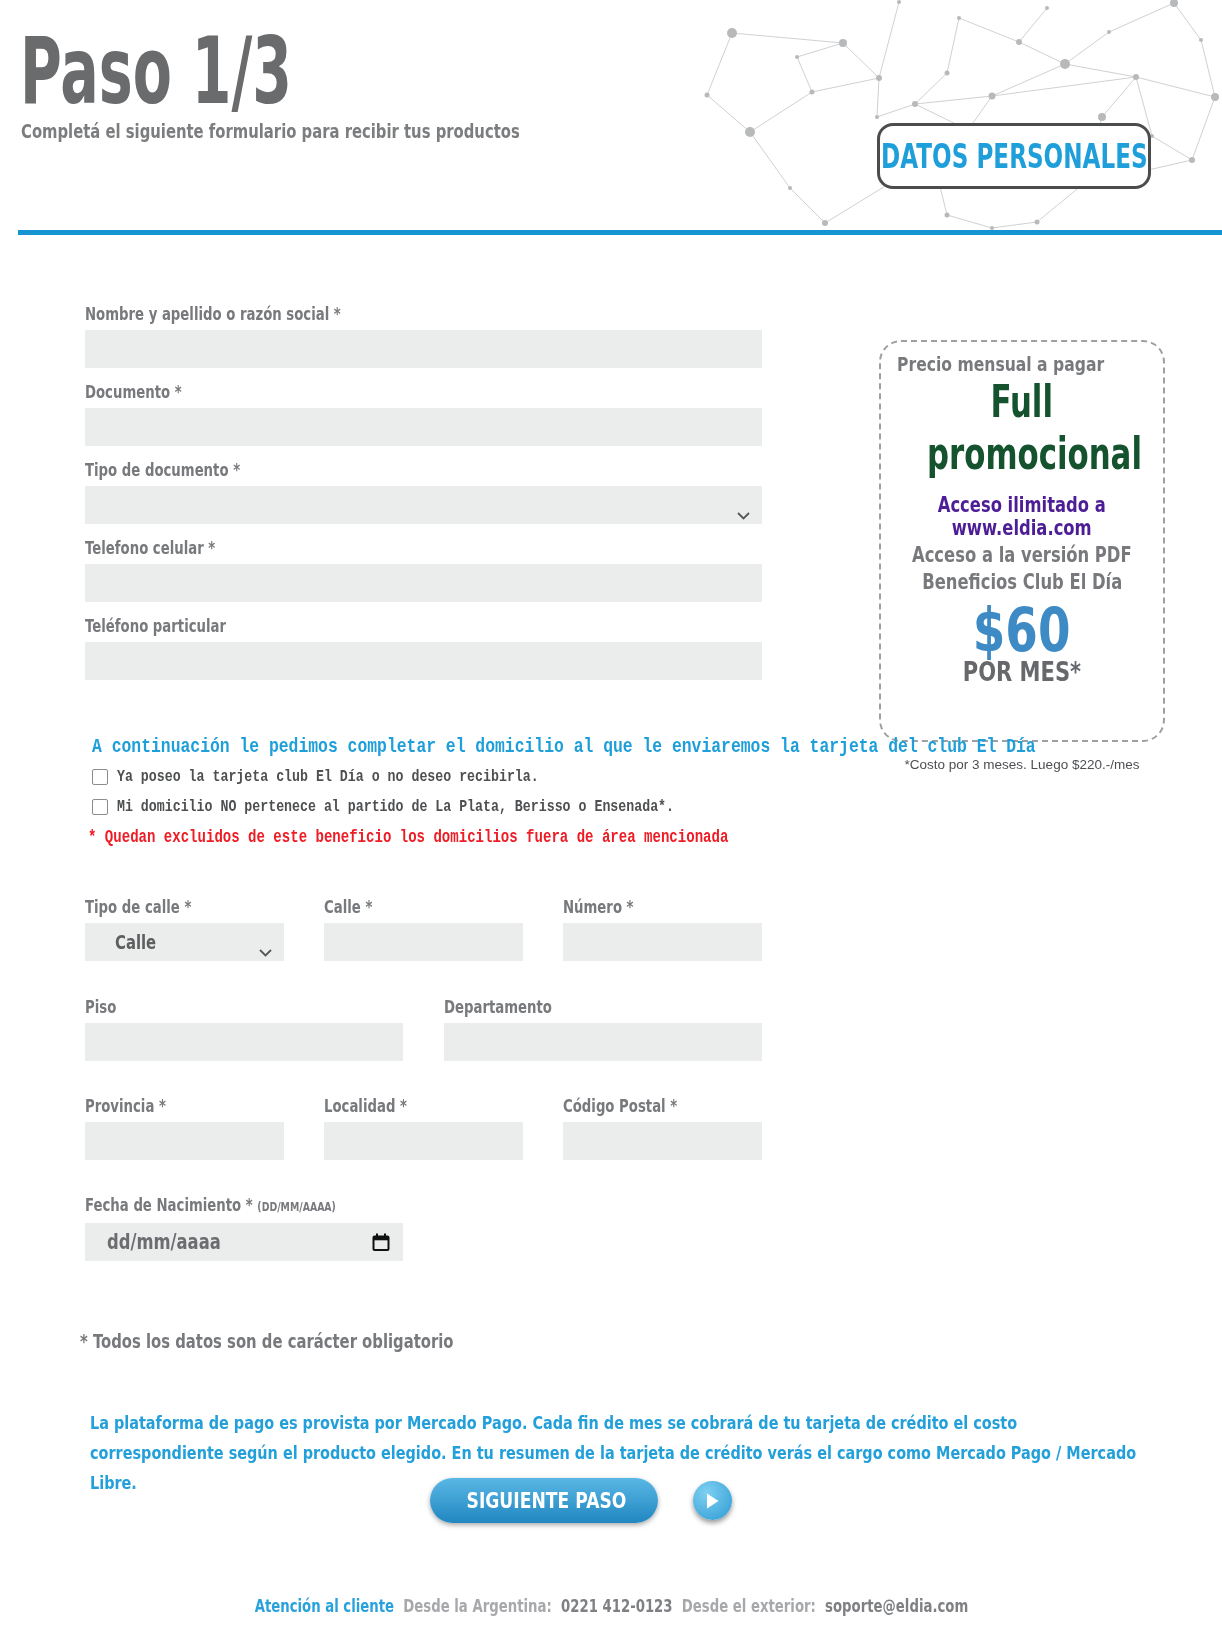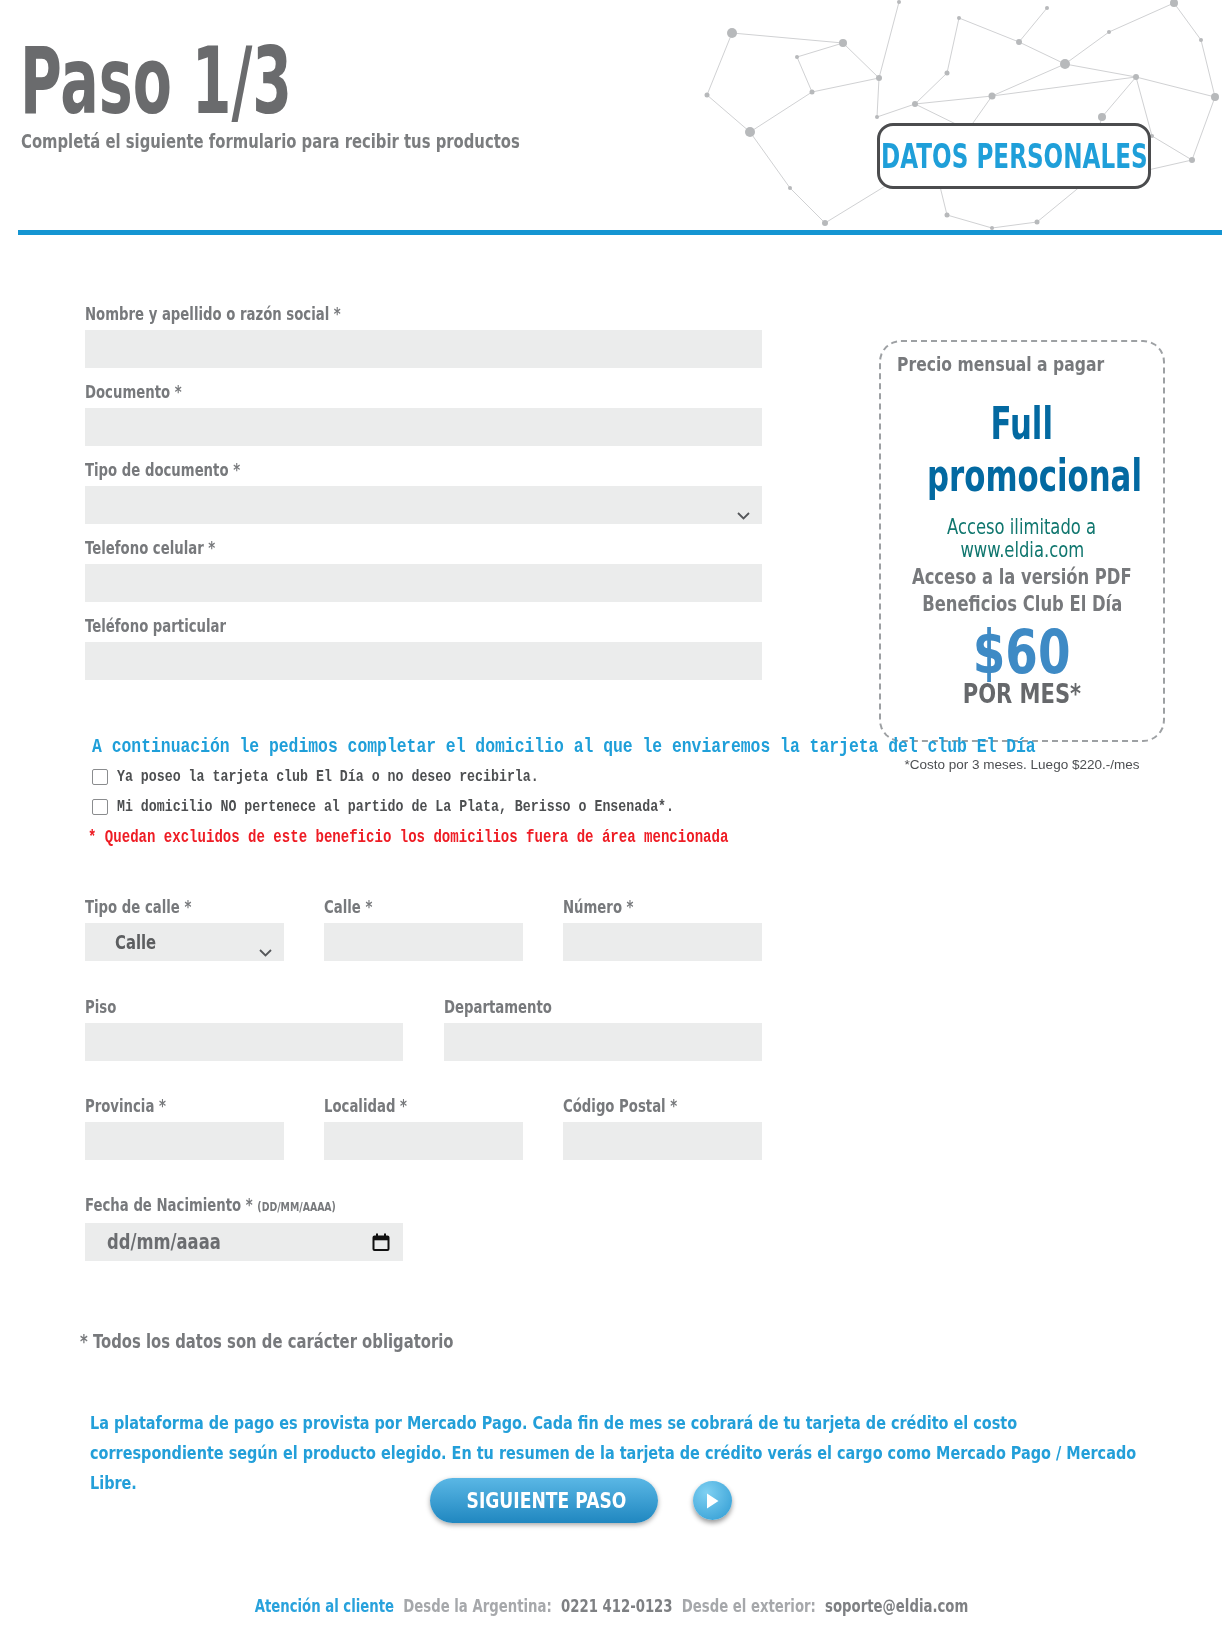--- a/index.html
+++ b/index.html
@@ -9,21 +9,21 @@
   .cx66{display:inline-block;white-space:nowrap;transform:scaleX(.62);transform-origin:0 0;}
   .cx8 {display:inline-block;white-space:nowrap;transform:scaleX(.78);transform-origin:0 50%;}
   .cx8c{display:inline-block;white-space:nowrap;transform:scaleX(.78);transform-origin:50% 50%;}
   .cx72c{display:inline-block;white-space:nowrap;transform:scaleX(.7);transform-origin:50% 50%;}
   .blk8{display:block;width:128%;transform:scaleX(.78);transform-origin:0 0;}
 
   
   #decoration{position:absolute;top:0;right:0;width:575px;height:235px;}
 
   
-  #title-block{position:absolute;left:20px;top:36px;}
+  #title-block{position:absolute;left:20px;top:26px;}
   #page-title{margin:0;font-size:92px;line-height:92px;font-weight:bold;color:#6a6b6d;}
   #page-subtitle{margin:2px 0 0 1px;font-size:19px;font-weight:bold;color:#7b7d7f;}
 
   #badge{position:absolute;left:877px;top:123px;width:268px;height:60px;background:#ffffff;
          border:3px solid #4b4c4e;border-radius:16px;display:flex;align-items:center;justify-content:center;}
   #badge .txt{font-size:33px;font-weight:bold;color:#1f9fd9;}
 
   #rule{position:absolute;left:18px;top:230px;width:1204px;height:5px;background:#1495d2;}
 
   
@@ -33,22 +33,22 @@
   .tin{display:block;width:100%;height:38px;background:#ebecec;border:none;outline:none;
        box-sizing:border-box;font-size:18px;color:#444;padding:0 10px;border-radius:0;}
   .selbox{position:relative;width:100%;height:38px;background:#ebecec;box-sizing:border-box;
           display:flex;align-items:center;padding-left:30px;font-size:19px;font-weight:bold;color:#5c5e60;}
   .selbox .chev{position:absolute;right:12px;top:16px;}
 
   
   #price-panel{position:absolute;left:879px;top:340px;width:286px;height:402px;box-sizing:border-box;
                border:2px dashed #9da0a3;border-radius:22px;text-align:center;}
   .pp-title{text-align:left;margin:10px 0 0 16px;font-size:20px;font-weight:bold;color:#77797c;}
-  .pp-plan{margin-top:22px;font-size:44px;line-height:52px;font-weight:bold;color:#0369a1;}
-  .pp-feat1{margin-top:14px;font-size:21px;line-height:23px;font-weight:normal;color:#0f766e;}
+  .pp-plan{font-size:44px;line-height:52px;font-weight:bold;color:#14532d;}
+  .pp-feat1{margin-top:14px;font-size:21px;line-height:23px;font-weight:bold;color:#4c1d95;}
   .pp-feat{margin-top:4px;font-size:21px;line-height:23px;font-weight:bold;color:#77797c;}
   .pp-price{margin-top:6px;font-size:60px;line-height:60px;font-weight:bold;color:#3e8ac5;}
   .pp-period{margin-top:-2px;font-size:27px;line-height:28px;font-weight:bold;color:#66686b;}
   #panel-footnote{position:absolute;left:879px;top:757px;width:286px;text-align:center;
                   font-family:"Liberation Sans",sans-serif;font-size:13.5px;color:#4d4f52;}
 
   
   #domicilio{position:absolute;left:92px;top:735px;width:690px;font-family:Liberation Mono, monospace;}
   .dom-intro{font-size:21px;line-height:23px;font-weight:bold;color:#1f9fd9;margin-bottom:9px;}
   .cbrow{display:flex;align-items:center;margin-bottom:11px;}

